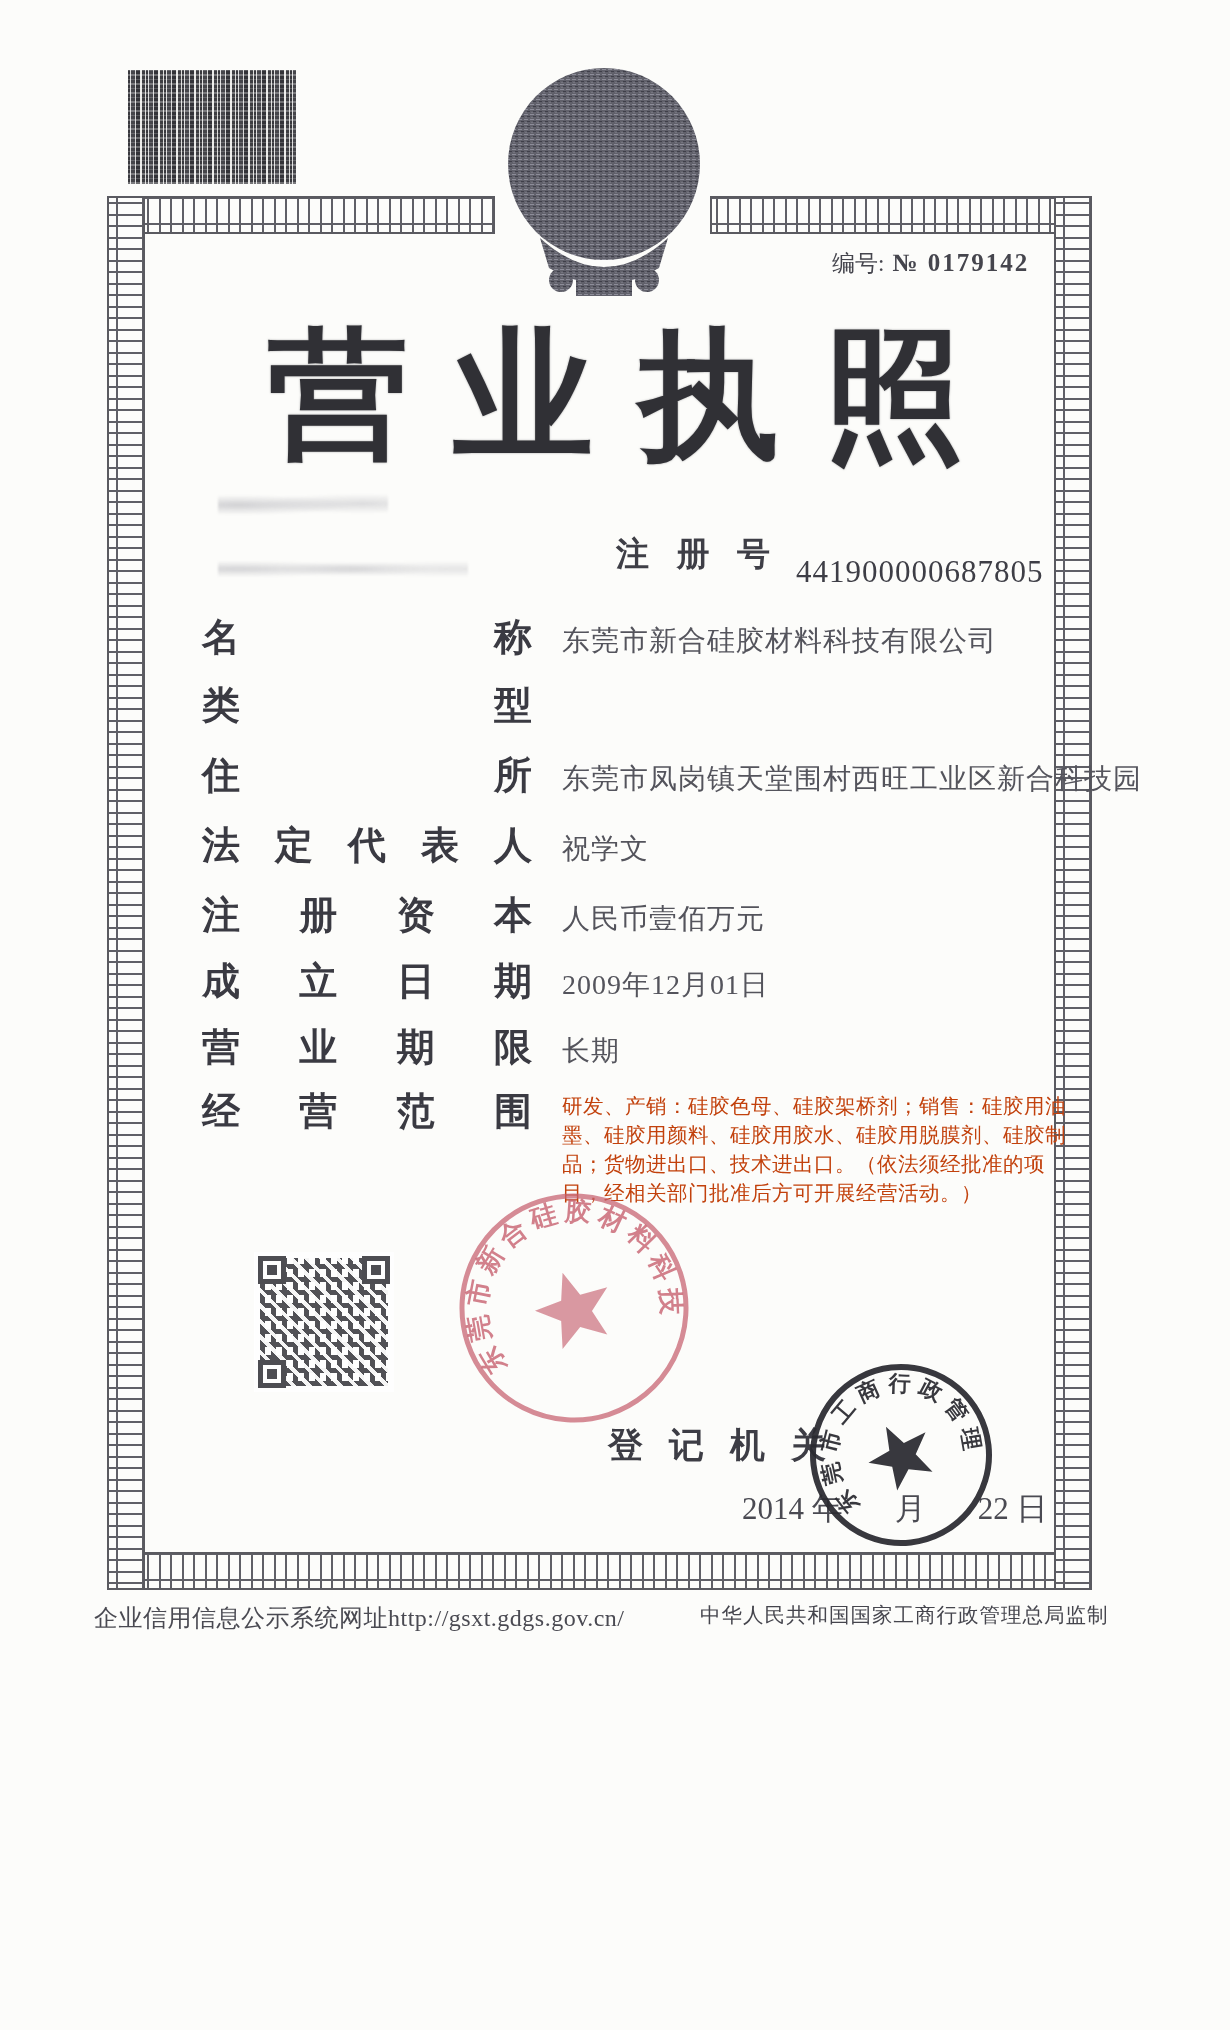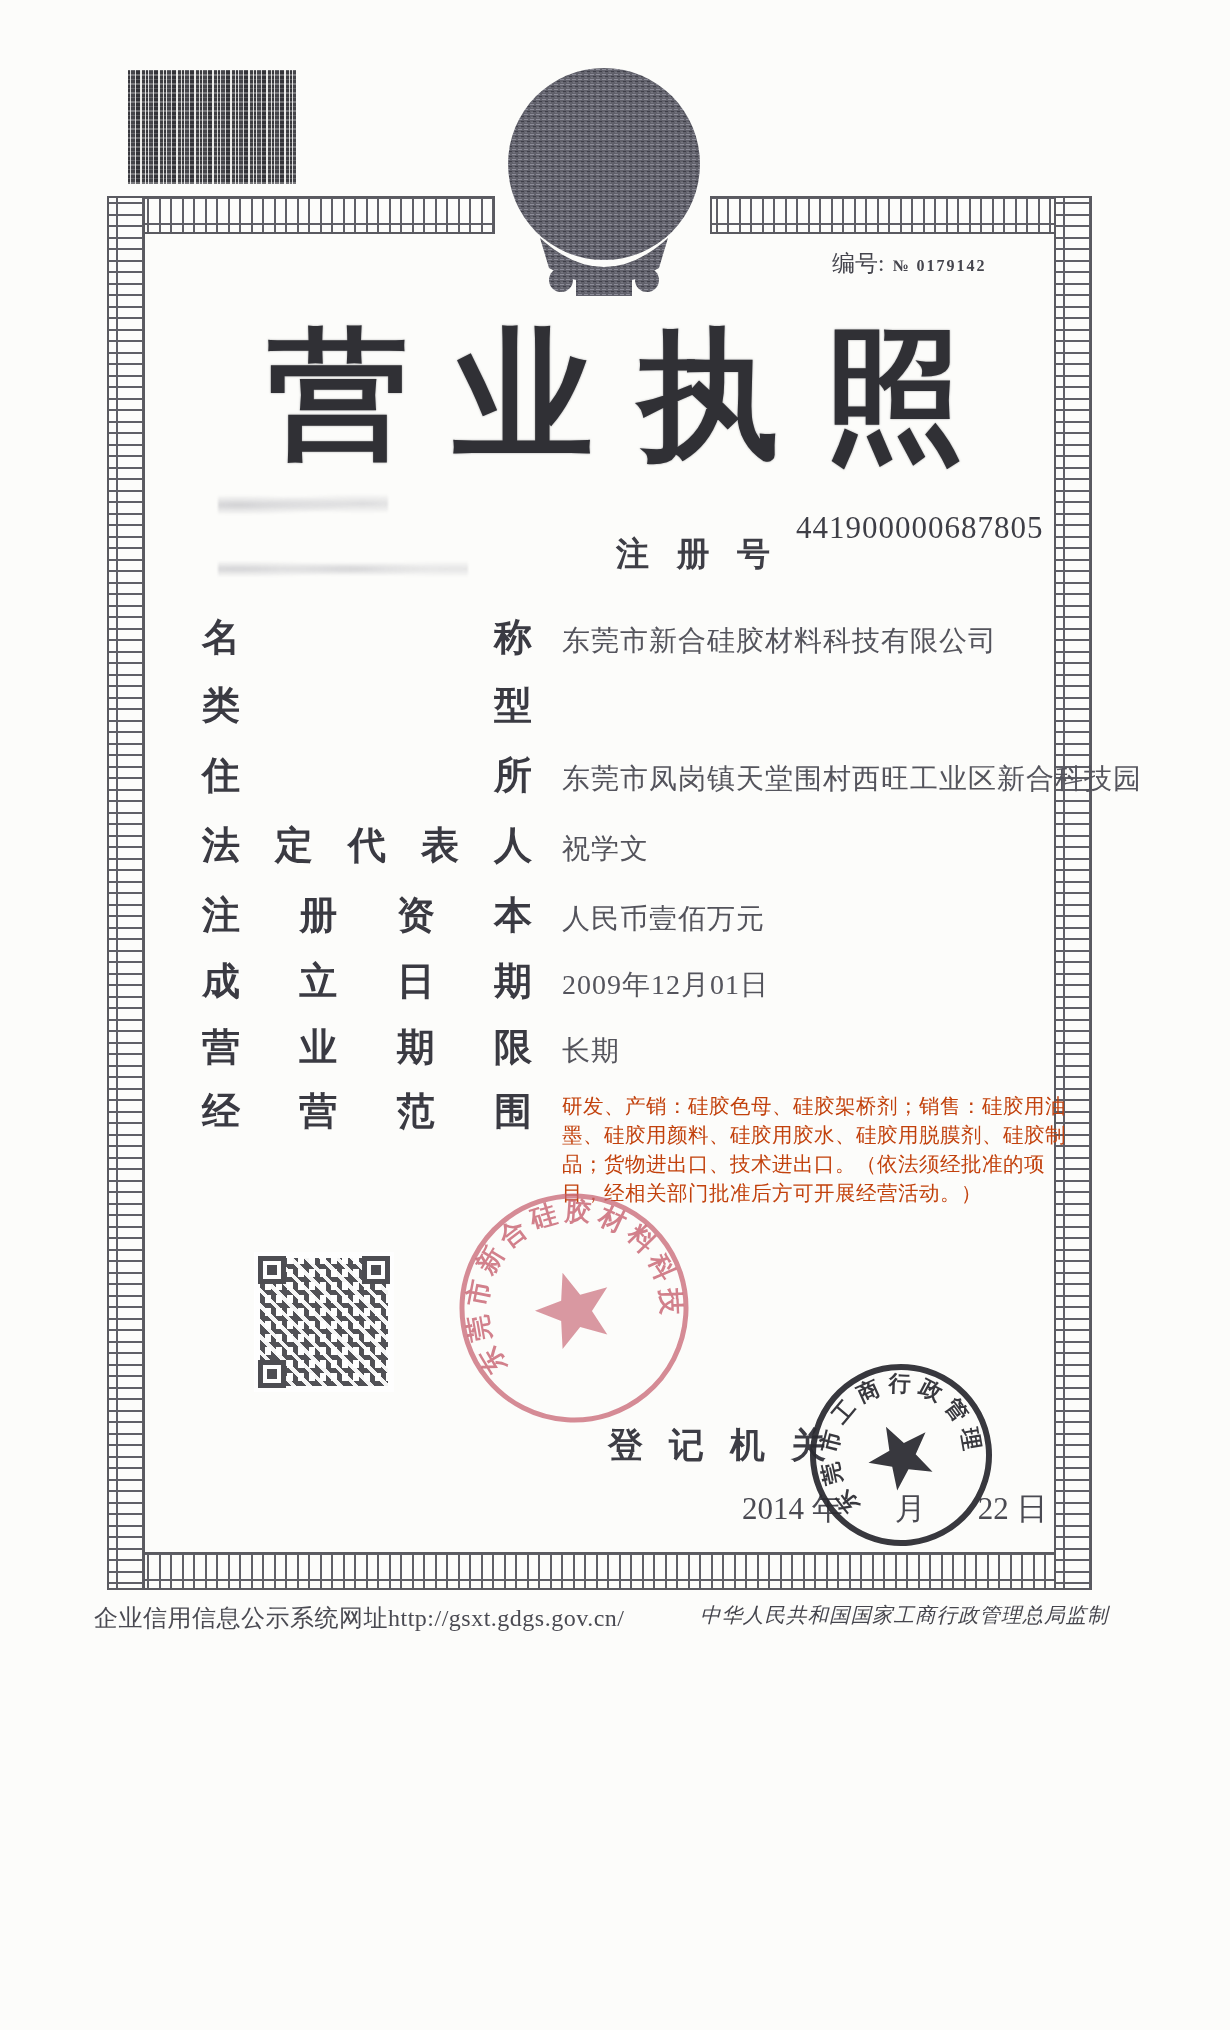--- a/index.html
+++ b/index.html
@@ -26,32 +26,32 @@
   .f-top-r{left:710px;top:196px;width:382px;height:38px;}
   .f-bottom{left:107px;top:1552px;width:985px;height:38px;}
   .f-left{left:107px;top:196px;width:38px;height:1394px;}
   .f-right{left:1054px;top:196px;width:38px;height:1394px;}
 
   
   .emblem{left:488px;top:58px;width:234px;height:248px;z-index:2;}
 
   
   .serial{left:832px;top:248px;z-index:3;font-size:23px;color:#45454d;white-space:nowrap;}
-  .serial .no{font-weight:bold;font-size:16px;letter-spacing:2px;margin-left:8px;}
+  .serial .no{font-weight:bold;font-size:25px;letter-spacing:2px;margin-left:8px;}
 
   
   .title{left:268px;top:316px;width:696px;height:162px;z-index:3;
     display:flex;justify-content:space-between;align-items:center;
     font-family:"Liberation Sans", sans-serif;font-weight:bold;font-size:140px;
     color:#303035;text-shadow:0 0 2px rgba(60,60,65,.5);}
 
   
   .reg-label{left:616px;top:532px;width:154px;z-index:3;display:flex;justify-content:space-between;
     font-size:33px;font-weight:bold;color:#3e3e46;}
-  .reg-num{left:796px;top:510px;z-index:3;font-size:31px;color:#3e3e46;letter-spacing:1px;}
+  .reg-num{left:796px;top:554px;z-index:3;font-size:31px;color:#3e3e46;letter-spacing:1px;}
 
   
   .row{left:202px;z-index:3;display:flex;align-items:flex-start;}
   .flabel{width:330px;flex:0 0 330px;display:flex;justify-content:space-between;
     font-size:38px;font-weight:bold;color:#3a3a42;}
   .fvalue{margin-left:30px;padding-top:10px;font-size:28px;color:#54545c;letter-spacing:1px;white-space:nowrap;}
   .r0{top:612px;} .r1{top:680px;} .r2{top:750px;} .r3{top:820px;}
   .r4{top:890px;} .r5{top:956px;} .r6{top:1022px;} .r7{top:1086px;}
   .r7 .fvalue{white-space:normal;width:520px;font-size:20.5px;line-height:29px;padding-top:6px;letter-spacing:.5px;color:#c2410c;}
 
@@ -69,21 +69,21 @@
   
   .seal-red{left:456px;top:1190px;width:236px;height:236px;z-index:5;transform:rotate(-18deg);opacity:.9;}
   .seal-black{left:806px;top:1360px;width:190px;height:190px;z-index:6;transform:rotate(-28deg);opacity:.93;}
 
   
   .issuer-label{left:608px;top:1422px;width:218px;z-index:4;display:flex;justify-content:space-between;
     font-size:35px;font-weight:bold;color:#3d3d45;}
   .dateline{left:742px;top:1488px;z-index:4;font-size:31px;color:#4a4a52;display:flex;white-space:nowrap;gap:16px;}
   .dateline .m{margin-left:36px;} .dateline .d{margin-left:36px;}
   .footer-left{left:94px;top:1602px;z-index:3;font-size:24px;color:#4a4a52;letter-spacing:.5px;}
-  .footer-right{left:700px;top:1601px;z-index:3;font-size:20.5px;color:#45454d;letter-spacing:1px;font-style:italic;}
+  .footer-right{left:700px;top:1601px;z-index:3;font-size:20.5px;color:#45454d;letter-spacing:1px;}
 
   
   .smudge{z-index:2;filter:blur(1px);opacity:.5;}
   .sm1{left:218px;top:492px;width:170px;height:26px;
     background:radial-gradient(ellipse at 12% 50%, rgba(95,95,110,.55), rgba(0,0,0,0) 55%),
                radial-gradient(ellipse at 85% 45%, rgba(95,95,110,.4), rgba(0,0,0,0) 50%);}
   .sm2{left:218px;top:556px;width:250px;height:26px;
     background:radial-gradient(ellipse at 8% 50%, rgba(95,95,110,.5), rgba(0,0,0,0) 45%),
                radial-gradient(ellipse at 55% 50%, rgba(95,95,110,.35), rgba(0,0,0,0) 40%),
                radial-gradient(ellipse at 95% 50%, rgba(95,95,110,.3), rgba(0,0,0,0) 45%);}

